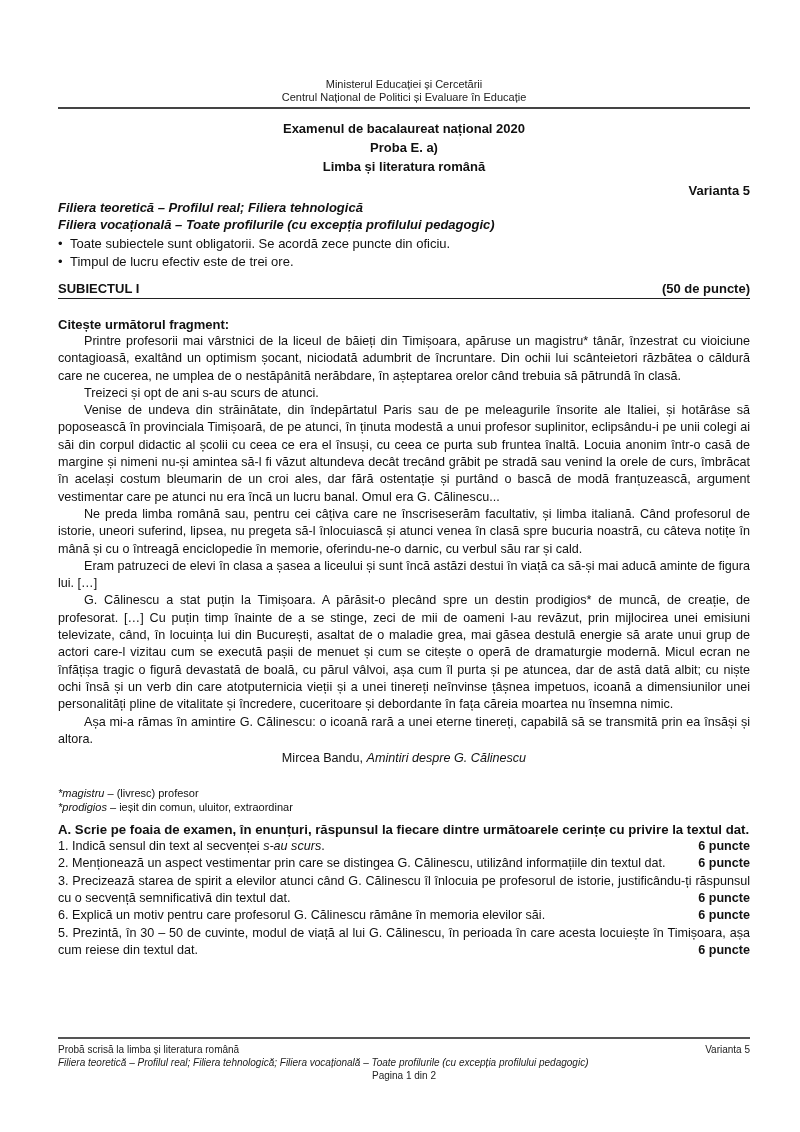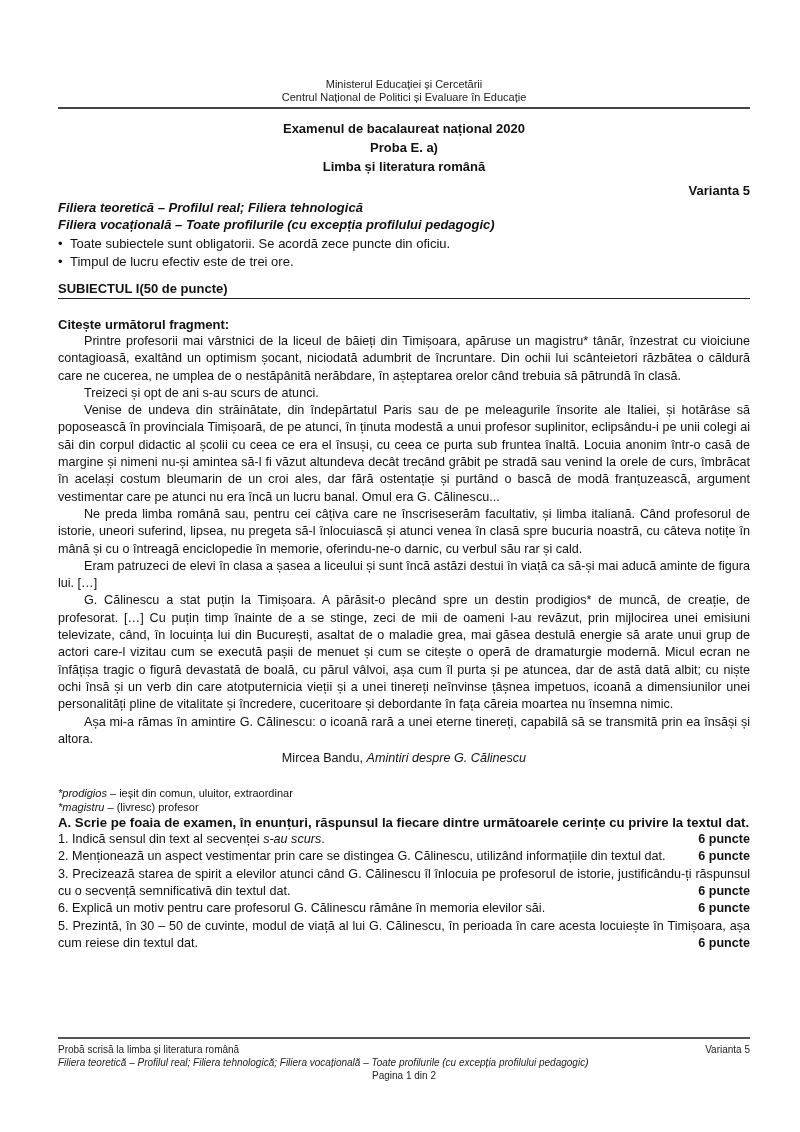--- a/index.html
+++ b/index.html
@@ -7,28 +7,28 @@
          font-family: "Liberation Sans", sans-serif; color: #111; }
   .page { position: absolute; left: 58px; top: 78px; width: 692px; }
   .hdr { text-align: center; font-size: 11px; line-height: 13px; color: #222; }
   .hdr-rule { height: 2px; background: #444; margin-top: 3px; }
   .title { text-align: center; font-weight: bold; font-size: 13px; line-height: 19px; margin-top: 10px; }
   .variant { text-align: right; font-weight: bold; font-size: 13px; margin-top: 7px; line-height: 16px; }
   .filiera { font-style: italic; font-weight: bold; font-size: 13px; line-height: 17px; }
   .bullets { margin-top: 2px; font-weight: normal; font-size: 13px; line-height: 18px; }
   .bullets div { padding-left: 0; }
   .bullets .dot { display: inline-block; width: 12px; }
-  .subj { display: flex; font-weight: bold; font-size: 13px;
+  .subj { display: flex; justify-content: space-between; font-weight: bold; font-size: 13px;
           margin-top: 10px; border-bottom: 1.5px solid #222; line-height: 16px; padding-bottom: 1px; }
   .read { font-weight: bold; font-size: 13px; line-height: 17px; margin-top: 17px; }
   .text { font-size: 12.6px; line-height: 17.3px; text-align: justify; }
   .text p { margin: 0; text-indent: 26px; }
   .author { text-align: center; font-size: 12.6px; line-height: 17px; margin-top: 2px; }
   .notes { margin-top: 19px; font-size: 11px; line-height: 14px; }
-  .reqA { font-weight: bold; font-size: 13.2px; line-height: 17px; text-align: justify; }
+  .reqA { font-weight: bold; font-size: 13.2px; line-height: 17px; margin-top: 7px; text-align: justify; }
   .q { font-size: 12.6px; line-height: 17.3px; text-align: justify; }
   .row { display: flex; justify-content: space-between; }
   .footer { position: absolute; left: 58px; top: 1037px; width: 692px; }
   .footer-rule { height: 2px; background: #555; }
   .ft { font-size: 10px; line-height: 13px; color: #222; }
   .ft-row { display: flex; justify-content: space-between; margin-top: 4px; gap: 10px; }
   .ft-center { text-align: center; }
   i, .it { font-style: italic; }
 </style>
 </head>
@@ -73,22 +73,22 @@
     <p>Eram patruzeci de elevi în clasa a șasea a liceului și sunt încă astăzi destui în viață ca să-și mai aducă aminte de figura lui. […]</p>
     <p>G. Călinescu a stat puțin la Timișoara. A părăsit-o plecând spre un destin prodigios* de muncă, de creație, de profesorat. […] Cu puțin timp înainte de a se stinge, zeci de mii de oameni l-au revăzut, prin mijlocirea unei emisiuni televizate, când, în locuința lui din București, asaltat de o maladie grea, mai găsea destulă energie să arate unui grup de actori care-l vizitau cum se execută pașii de menuet și cum se citește o operă de dramaturgie modernă. Micul ecran ne înfățișa tragic o figură devastată de boală, cu părul vâlvoi, așa cum îl purta și pe atuncea, dar de astă dată albit; cu niște ochi însă și un verb din care atotputernicia vieții și a unei tinereți neînvinse țâșnea impetuos, icoană a dimensiunilor unei personalități pline de vitalitate și încredere, cuceritoare și debordante în fața căreia moartea nu însemna nimic.</p>
     <p>Așa mi-a rămas în amintire G. Călinescu: o icoană rară a unei eterne tinereți, capabilă să se transmită prin ea însăși și altora.</p>
   </div>
   <div class="author">
     <span>Mircea Bandu,</span>
     <i>Amintiri despre G. Călinescu</i>
   </div>
 
   <div class="notes">
+    <div><i>*magistru</i><span> – (livresc) profesor</span></div>
     <div><i>*prodigios</i><span> – ieșit din comun, uluitor, extraordinar</span></div>
-    <div><i>*magistru</i><span> – (livresc) profesor</span></div>
   </div>
 
   <div class="reqA">A. Scrie pe foaia de examen, în enunțuri, răspunsul la fiecare dintre următoarele cerințe cu privire la textul dat.</div>
 
   <div class="q">
     <div class="row">
       <span><span>1. Indică sensul din text al secvenței </span><i>s-au scurs</i><span>.</span></span>
       <b>6 puncte</b>
     </div>
     <div>

